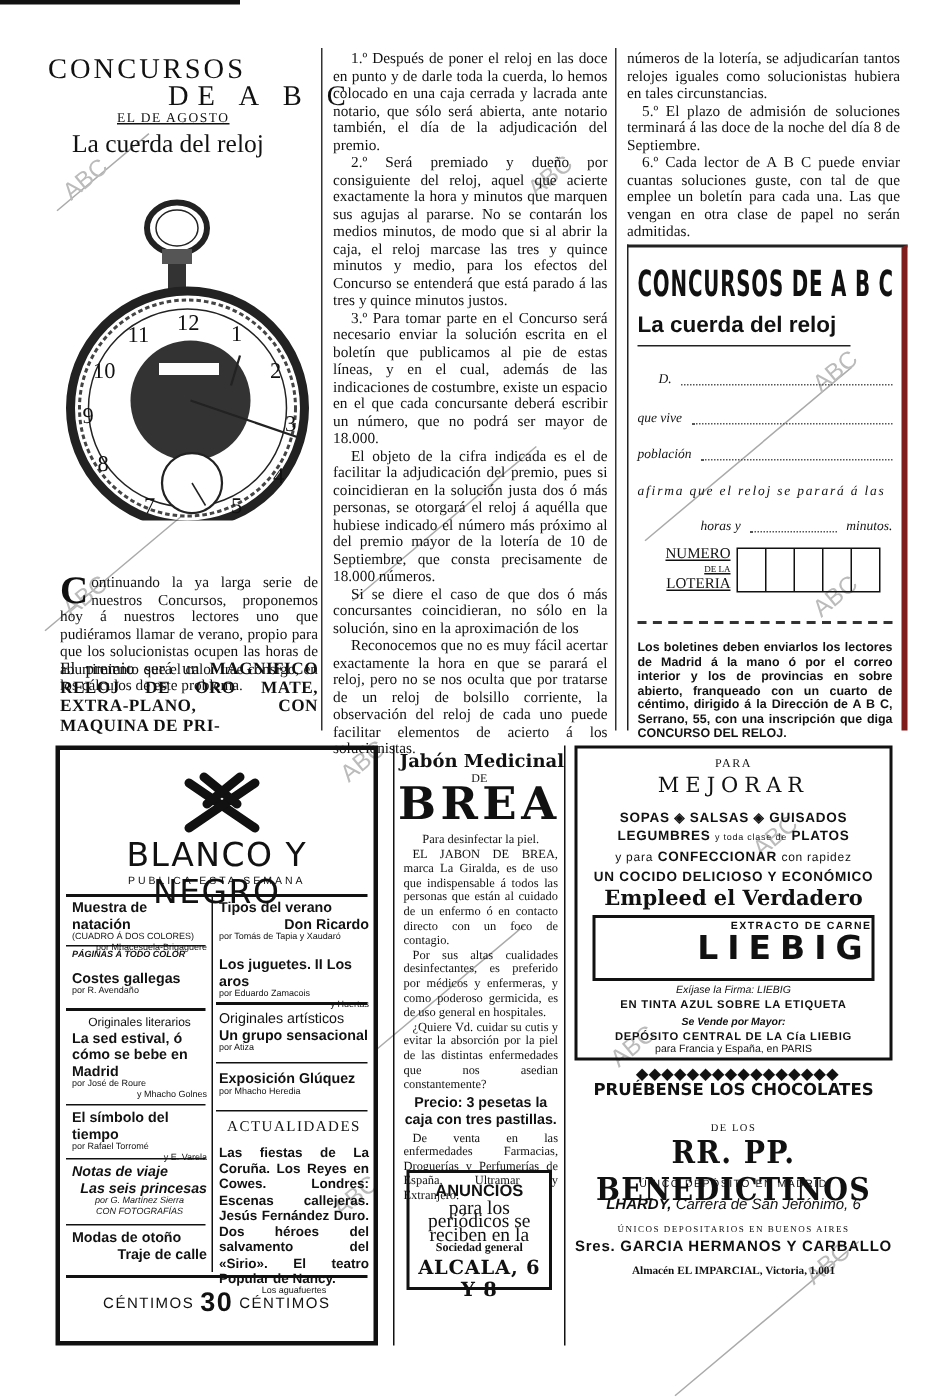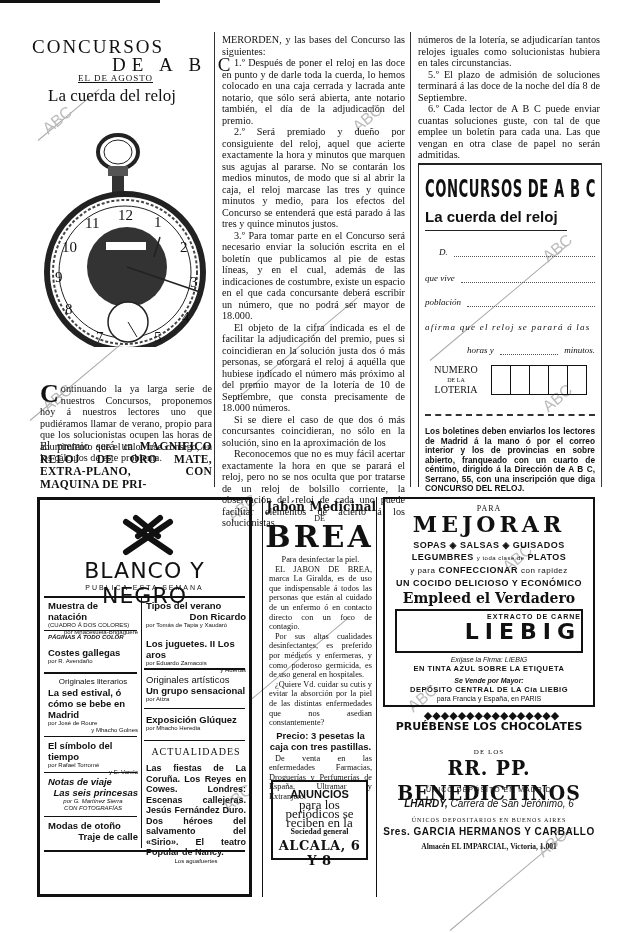--- a/index.html
+++ b/index.html
@@ -27,28 +27,28 @@
   
   .c2 { left: 222px; top: 34px; width: 183px; }
   .c2 p { margin: 0; text-indent: 12px; }
   .c2 p.first { text-indent: 0; }
 
   
   .c3 { left: 418px; top: 34px; width: 182px; }
   .c3 p { margin: 0; text-indent: 10px; }
   .c3 p.first { text-indent: 0; }
 
-  .coupon { left: 418px; top: 163px; width: 182px; height: 322px; border-left: 1px solid #222; border-right: 1px solid #7f1d1d; border-top: 2px solid #222; }
+  .coupon { left: 418px; top: 163px; width: 182px; height: 322px; border-left: 1px solid #222; border-right: 4px solid #7f1d1d; border-top: 2px solid #222; }
   .coupon-title { position: absolute; left: 6px; top: 10px; font-size: 24px; font-weight: bold; letter-spacing: 1px; font-family: "DejaVu Sans", sans-serif; transform: scaleX(0.55); transform-origin: left top; white-space: nowrap; }
   .coupon-sub { position: absolute; left: 6px; top: 43px; font-size: 15px; font-weight: bold; font-family: "Liberation Sans", sans-serif; }
   .coupon-sub-rule { position: absolute; left: 6px; top: 65px; width: 142px; height: 1px; background: #222; }
   .field { position: absolute; left: 6px; font-size: 9px; font-style: italic; width: 170px; display: flex; align-items: flex-end; }
   .field .dots { flex: 1; border-bottom: 1px dotted #555; margin-left: 6px; height: 8px; }
   .loteria { position: absolute; left: 6px; top: 200px; display: flex; align-items: center; }
-  .loteria-label { font-size: 10px; text-align: center; line-height: 10px; width: 62px; }
+  .loteria-label { font-size: 10px; text-align: right; line-height: 10px; width: 62px; text-decoration: underline; }
   .loteria-label .small { font-size: 6px; }
   .loteria-boxes { display: flex; border: 1px solid #111; height: 28px; margin-left: 4px; }
   .loteria-boxes div { width: 18px; border-right: 1px solid #111; }
   .loteria-boxes div:last-child { border-right: none; }
   .coupon-dash { position: absolute; left: 6px; top: 248px; width: 170px; height: 1px; border-bottom: 2px dashed #333; }
   .coupon-note { position: absolute; left: 6px; top: 262px; width: 170px; font-size: 8.3px; line-height: 9.5px; font-weight: bold; text-align: justify; font-family: "Liberation Sans", sans-serif; }
 
   
   .ad-byn { left: 37px; top: 497px; width: 215px; height: 400px; border: 3px solid #111; box-sizing: border-box; }
   .byn-logo { position: absolute; left: 78px; top: 14px; width: 60px; height: 45px; }
@@ -72,21 +72,21 @@
   .brea-body p { margin: 0; text-indent: 6px; }
   .brea-price { font-family: "Liberation Sans", sans-serif; font-weight: bold; font-size: 9.5px; text-align: center; margin: 2px 0 !important; text-indent: 0 !important; line-height: 11px; }
   .anuncios { position: absolute; left: 8px; top: 283px; width: 97px; height: 80px; border: 2px solid #111; box-sizing: border-box; text-align: center; }
   .anuncios .t1 { font-family: "Liberation Sans", sans-serif; font-weight: bold; font-size: 11px; margin-top: 6px; }
   .anuncios .t2 { font-size: 13px; line-height: 9px; }
   .anuncios .t3 { font-weight: bold; font-size: 8px; }
   .anuncios .t4 { font-family: "DejaVu Serif", serif; font-weight: bold; font-size: 13px; margin-top: 2px; letter-spacing: 0.5px; }
 
   .ad-liebig { left: 383px; top: 497px; width: 212px; height: 210px; border: 2px solid #111; box-sizing: border-box; text-align: center; font-family: "Liberation Sans", sans-serif; }
   .lb-para { font-family: "Liberation Serif", serif; font-size: 8px; margin-top: 5px; letter-spacing: 1px; }
-  .lb-mejorar { font-family: "DejaVu Serif", serif; font-weight: bold; font-size: 22px; letter-spacing: 4px; line-height: 22px; }
+  .lb-mejorar { font-family: "DejaVu Serif", serif; font-weight: normal; font-size: 14px; letter-spacing: 4px; line-height: 22px; }
   .lb-line { font-weight: bold; font-size: 9px; line-height: 12px; letter-spacing: 0.5px; }
   .lb-line .s { font-weight: normal; font-size: 6px; }
   .lb-empleed { font-family: "DejaVu Serif", serif; font-weight: bold; font-size: 14px; line-height: 18px; }
   .lb-box { margin: 2px 10px 0 10px; border: 2px solid #111; height: 40px; position: relative; text-align: right; }
   .lb-box .ex { font-size: 7px; font-weight: bold; letter-spacing: 1px; margin-top: 2px; }
   .lb-box .name { font-family: "DejaVu Sans", sans-serif; font-weight: bold; font-size: 22px; letter-spacing: 6px; line-height: 24px; }
   .lb-small { font-size: 7px; line-height: 9px; }
   .lb-bold { font-size: 7.5px; line-height: 9.5px; font-weight: bold; letter-spacing: 0.5px; }
 
   .diamonds { left: 388px; top: 709px; width: 207px; font-size: 11px; letter-spacing: 0px; text-align: center; white-space: nowrap; overflow: hidden; }
@@ -164,21 +164,20 @@
 </div>
 <div class="abs c1-prize">
   <span>El premio será un</span>
   <b>MAGNIFICO RELOJ DE ORO MATE, EXTRA-PLANO, CON MAQUINA DE PRI-</b>
 </div>
 
 <div class="abs vrule" style="left:214px;top:32px;height:455px;"></div>
 <div class="abs vrule" style="left:410px;top:32px;height:455px;"></div>
 
 <div class="abs para c2">
-  <p class="first">MERORDEN, y las bases del Concurso las siguientes:</p>
   <p>1.º Después de poner el reloj en las doce en punto y de darle toda la cuerda, lo hemos colocado en una caja cerrada y lacrada ante notario, que sólo será abierta, ante notario también, el día de la adjudicación del premio.</p>
   <p>2.º Será premiado y dueño por consiguiente del reloj, aquel que acierte exactamente la hora y minutos que marquen sus agujas al pararse. No se contarán los medios minutos, de modo que si al abrir la caja, el reloj marcase las tres y quince minutos y medio, para los efectos del Concurso se entenderá que está parado á las tres y quince minutos justos.</p>
   <p>3.º Para tomar parte en el Concurso será necesario enviar la solución escrita en el boletín que publicamos al pie de estas líneas, y en el cual, además de las indicaciones de costumbre, existe un espacio en el que cada concursante deberá escribir un número, que no podrá ser mayor de 18.000.</p>
   <p>El objeto de la cifra indicada es el de facilitar la adjudicación del premio, pues si coincidieran en la solución justa dos ó más personas, se otorgará el reloj á aquélla que hubiese indicado el número más próximo al del premio mayor de la lotería de 10 de Septiembre, que consta precisamente de 18.000 números.</p>
   <p>Si se diere el caso de que dos ó más concursantes coincidieran, no sólo en la solución, sino en la aproximación de los</p>
   <p>Reconocemos que no es muy fácil acertar exactamente la hora en que se parará el reloj, pero no se nos oculta que por tratarse de un reloj de bolsillo corriente, la observación del reloj de cada uno puede facilitar elementos de acierto á los solucionistas.</p>
 </div>
 
 <div class="abs para c3">
   <p class="first">números de la lotería, se adjudicarían tantos relojes iguales como solucionistas hubiera en tales circunstancias.</p>
@@ -300,20 +299,23 @@
     <div class="bold">Exposición Glúquez</div>
     <div class="small">por Mhacho Heredia</div>
   </div>
   <div class="byn-hr" style="top:240px;left:104px;right:4px;height:1px;"></div>
   <div class="cell" style="left:106px;top:246px;width:100px;text-align:justify;">
     <div class="center" style="font-family:'Liberation Serif',serif;font-size:10px;letter-spacing:1px;">ACTUALIDADES</div>
     <div class="bold" style="font-size:9px;line-height:10.5px;margin-top:6px;">Las fiestas de La Coruña. Los Reyes en Cowes. Londres: Escenas callejeras. Jesús Fernández Duro. Dos héroes del salvamento del «Sirio». El teatro Popular de Nancy.</div>
     <div class="small center">Los aguafuertes</div>
   </div>
   <div class="byn-hr" style="top:350px;"></div>
+  <div class="byn-price">
+    <span>CÉNTIMOS</span><span class="num">30</span><span>CÉNTIMOS</span>
+  </div>
 </div>
 
 <div class="abs ad-brea">
   <div class="brea-head">Jabón Medicinal</div>
   <div class="brea-de">DE</div>
   <div class="brea-title">BREA</div>
   <div class="brea-body">
     <p style="text-align:center;text-indent:0;">Para desinfectar la piel.</p>
     <p>EL JABON DE BREA, marca La Giralda, es de uso que indispensable á todos las personas que están al cuidado de un enfermo ó en contacto directo con un foco de contagio.</p>
     <p>Por sus altas cualidades desinfectantes, es preferido por médicos y enfermeras, y como poderoso germicida, es de uso general en hospitales.</p>

